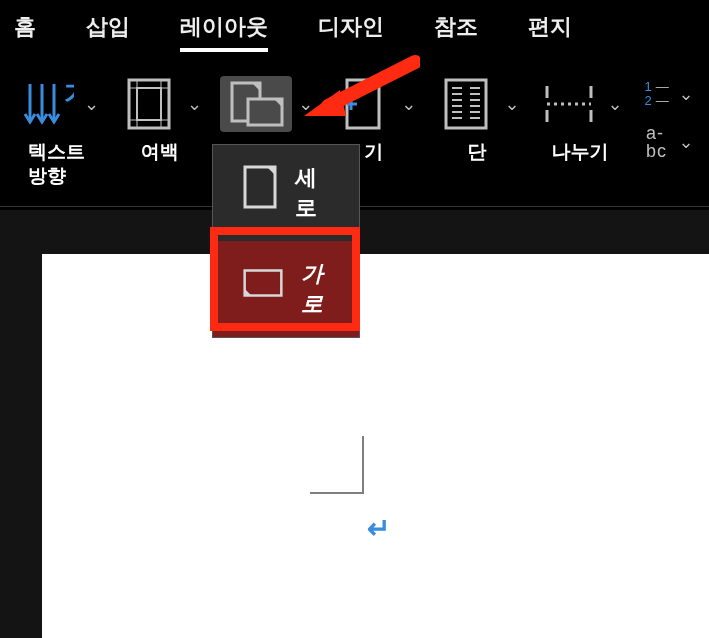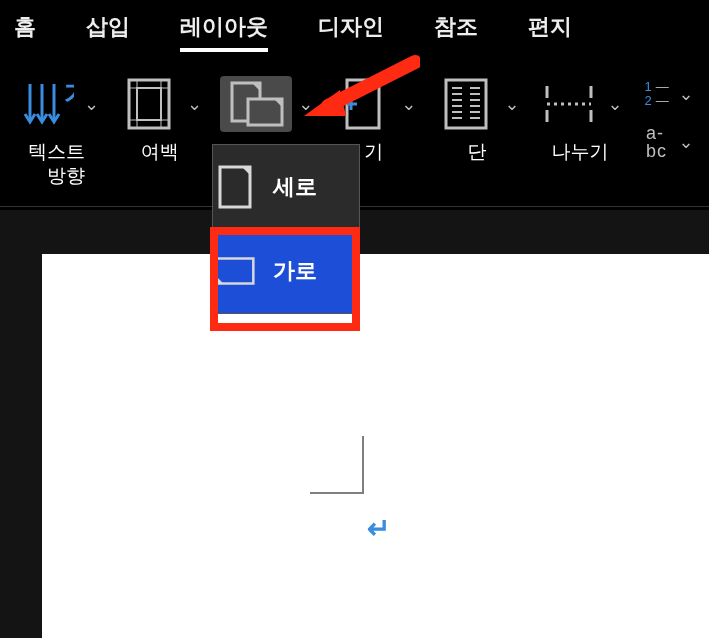--- a/index.html
+++ b/index.html
@@ -57,48 +57,48 @@
   }
   .caret {
     color: #bfbfbf;
     font-size: 18px;
     cursor: pointer;
     user-select: none;
   }
   .group-label {
     color: #fff;
     font-size: 19px;
-    font-weight: 400;
-    text-align: right;
+    font-weight: 700;
+    text-align: left;
     line-height: 1.25;
   }
 
   .btn-selected { background: #4a4a4a; }
 
   
   .compact .big-btn { width: 52px; height: 36px; }
 
   
   .dropdown {
     position: absolute;
     left: 212px;
     top: 144px;
     width: 148px;
     background: #2b2b2b;
     border: 1px solid #555;
     z-index: 5;
   }
   .dd-item {
     display: flex;
-    align-items: center;
+    align-items: flex-start;
     gap: 18px;
-    padding: 18px 2px;
+    padding: 18px 30px;
     cursor: pointer;
   }
-  .dd-item.hover { background: #1d4ed8; }
+  .dd-item.hover { background: #7f1d1d; font-style: italic; }
   .dd-label { color: #fff; font-size: 22px; font-weight: 600; }
   .dd-icon { width: 40px; height: 48px; display:flex; align-items:center; justify-content:center; }
 
   .highlight-frame {
     position: absolute;
     left: 210px;
     top: 227px;
     width: 150px;
     height: 104px;
     border: 8px solid #ff2a12;

